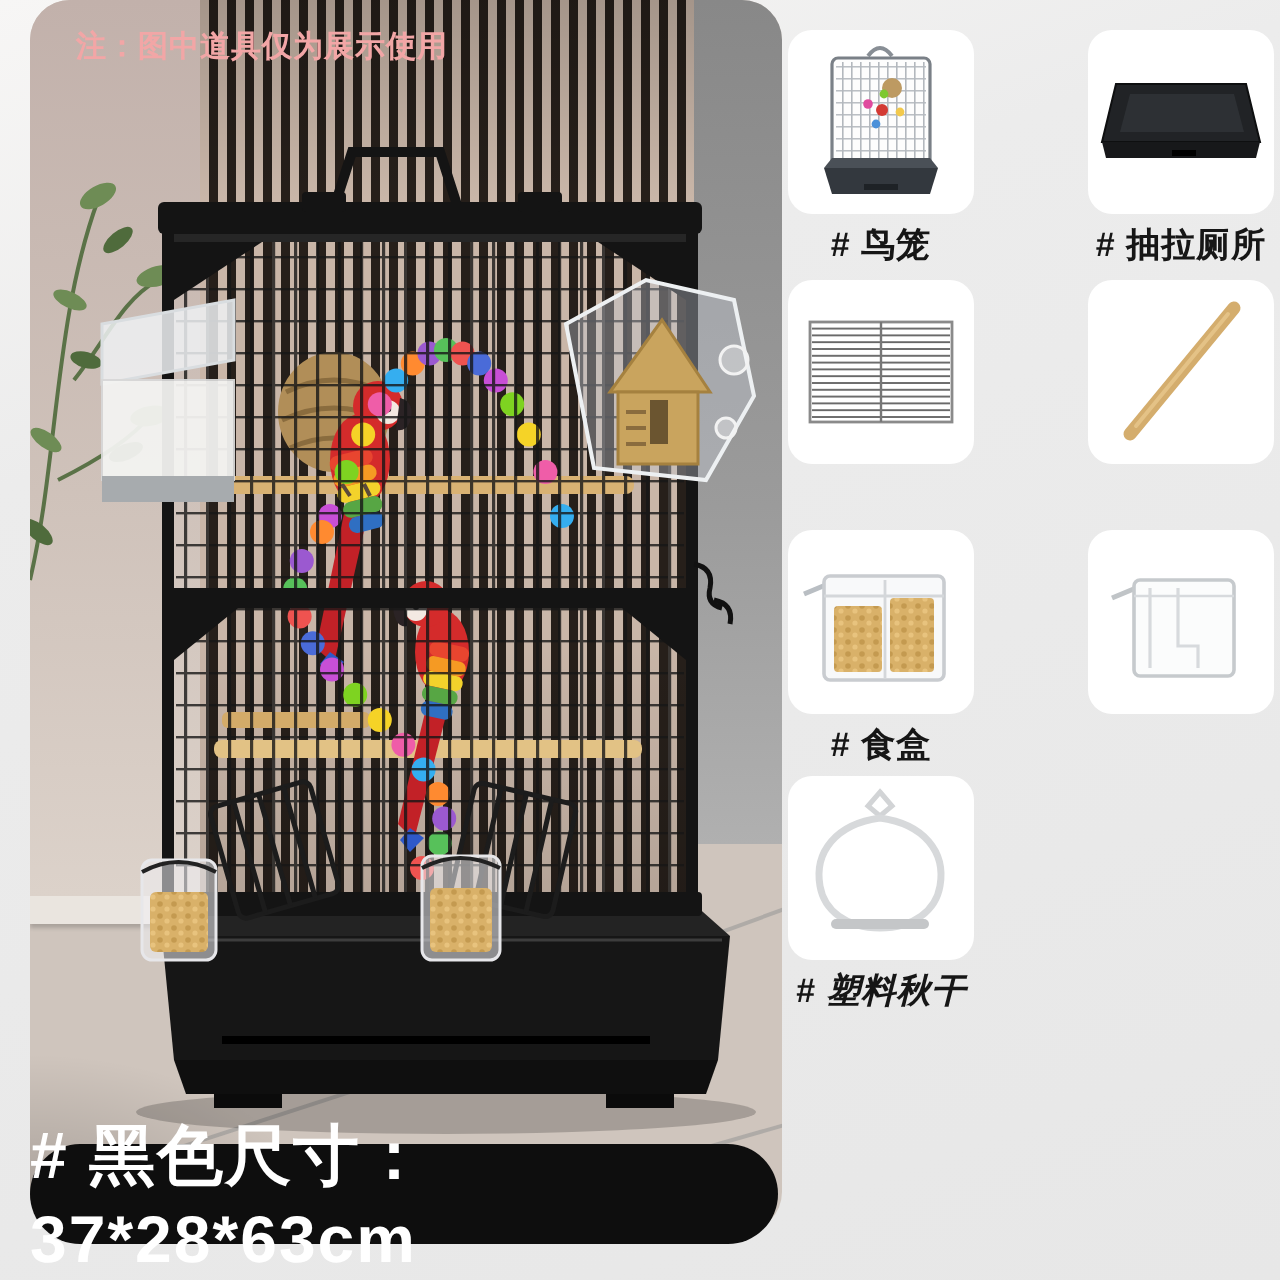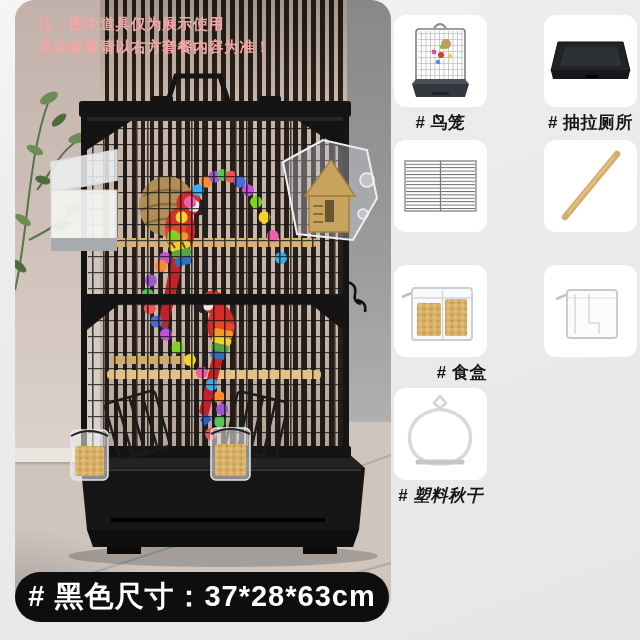--- a/index.html
+++ b/index.html
@@ -28,29 +28,29 @@
   .g2{left:180px;top:60px;width:260px;transform:rotate(-20deg);}
   .g3{left:60px;top:180px;width:380px;transform:rotate(-16deg);}
   .corner-shadow{position:absolute;left:0;bottom:0;width:150px;height:90px;
          background:radial-gradient(ellipse at 0% 100%,rgba(0,0,0,.22),rgba(0,0,0,0) 70%);}
   .note{position:absolute;left:23px;top:12px;font-size:15px;font-weight:700;
         line-height:23px;letter-spacing:.5px;}
   .photo-svg{position:absolute;left:0;top:0;}
   
   .size-bar{position:absolute;left:15px;top:572px;width:374px;height:50px;border-radius:25px;
         background:#0e0e0e;color:#fff;display:flex;align-items:center;justify-content:center;
-        font-size:29px;font-weight:700;letter-spacing:1px;}
+        font-size:33px;font-weight:700;letter-spacing:1px;}
   
   .card{position:absolute;width:93px;height:92px;background:#ffffff;border-radius:12px;}
   .card svg{display:block;}
   .card-label{position:absolute;width:93px;text-align:center;font-size:17px;font-weight:700;
         color:#161616;letter-spacing:.5px;}
   .c1{left:394px;} .c2{left:544px;}
   .r1{top:15px;} .r2{top:140px;} .r3{top:265px;} .r4{top:388px;}
-  .l1{top:111px;} .l2{top:236px;} .l3{top:361px;text-align:right;} .l4{top:484px;font-style:italic;}
+  .l1{top:111px;} .l2{top:236px;} .l3{top:361px;} .l4{top:484px;font-style:italic;}
 </style>
 </head>
 <body>
 
 <div class="stage">
 
   <div class="photo">
     <div class="floor"></div>
     <div class="floorwrap">
       <div class="grout g1"></div>
@@ -236,21 +236,20 @@
         <rect x="60" y="446" width="29" height="30" rx="3" fill="url(#seeds)"></rect>
         <path d="M56 436 q18 -10 37 0" stroke="#222" stroke-width="2" fill="none"></path>
         <rect x="196" y="428" width="39" height="52" rx="5" fill="rgba(240,240,244,0.55)" stroke="#e7e7ea" stroke-width="1.5"></rect>
         <rect x="200" y="444" width="31" height="32" rx="3" fill="url(#seeds)"></rect>
         <path d="M196 434 q19 -10 39 0" stroke="#222" stroke-width="2" fill="none"></path>
       </g>
     </svg>
 
     <div class="note" style="color:#f2a6a6;">
       <div>注：图中道具仅为展示使用</div>
-      <div>具体套餐请以右方套餐内容为准！</div>
     </div>
   </div>
 
   <div class="size-bar">
     <span># 黑色尺寸：37*28*63cm</span>
   </div>
 
   <div class="card c1 r1">
     <svg width="93" height="92" viewBox="0 0 93 92">
       <defs>

